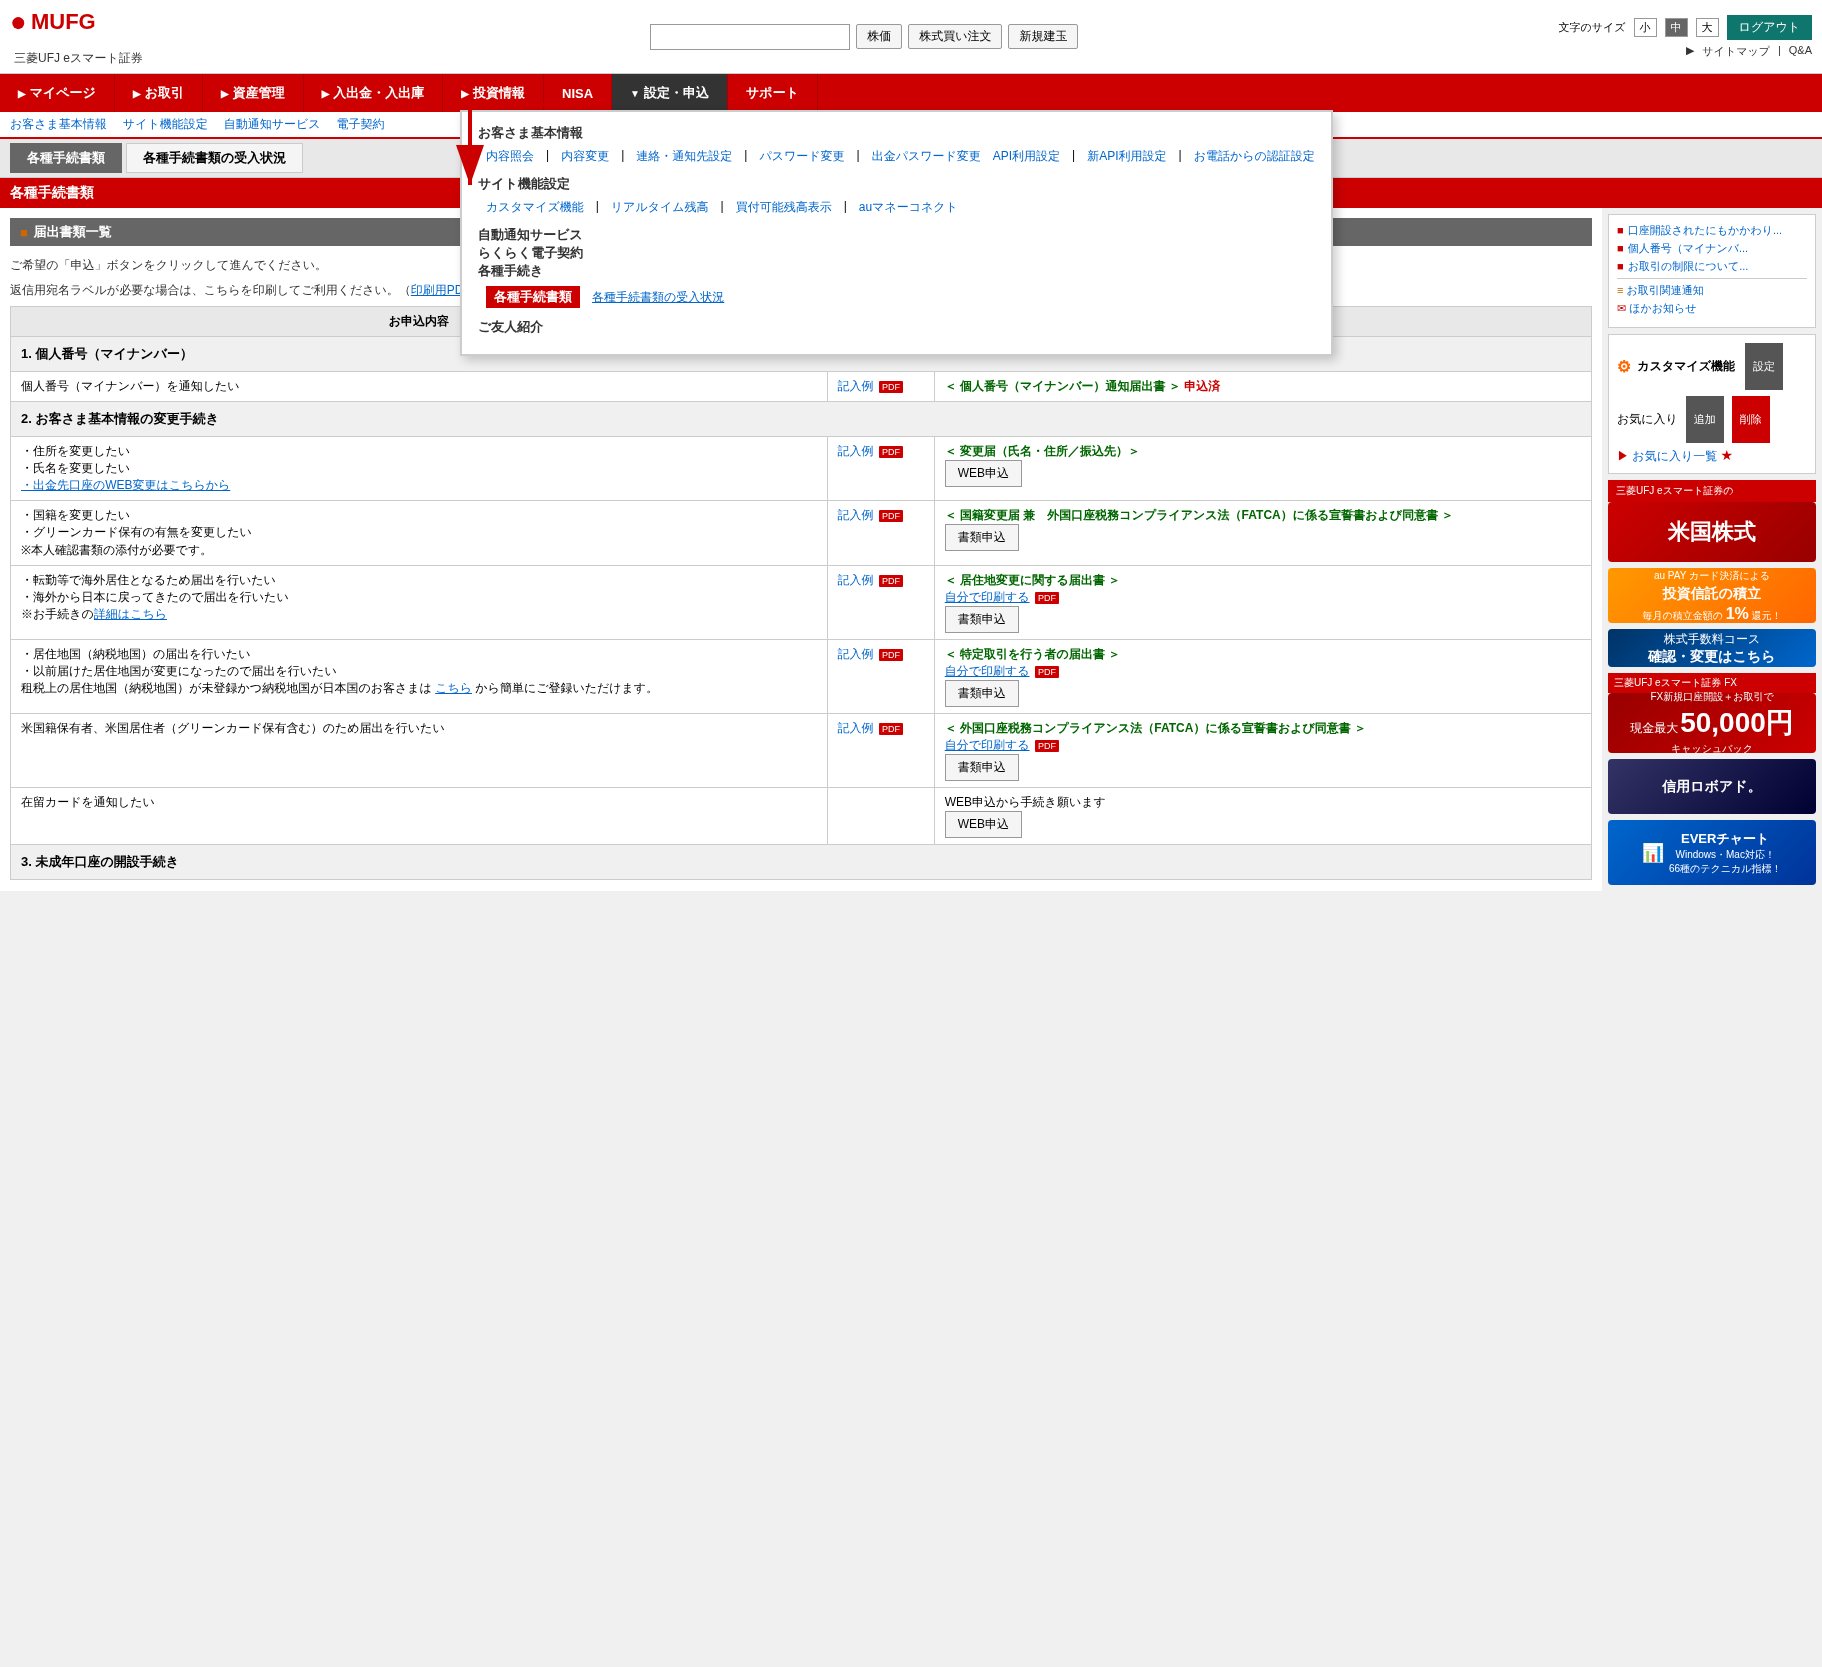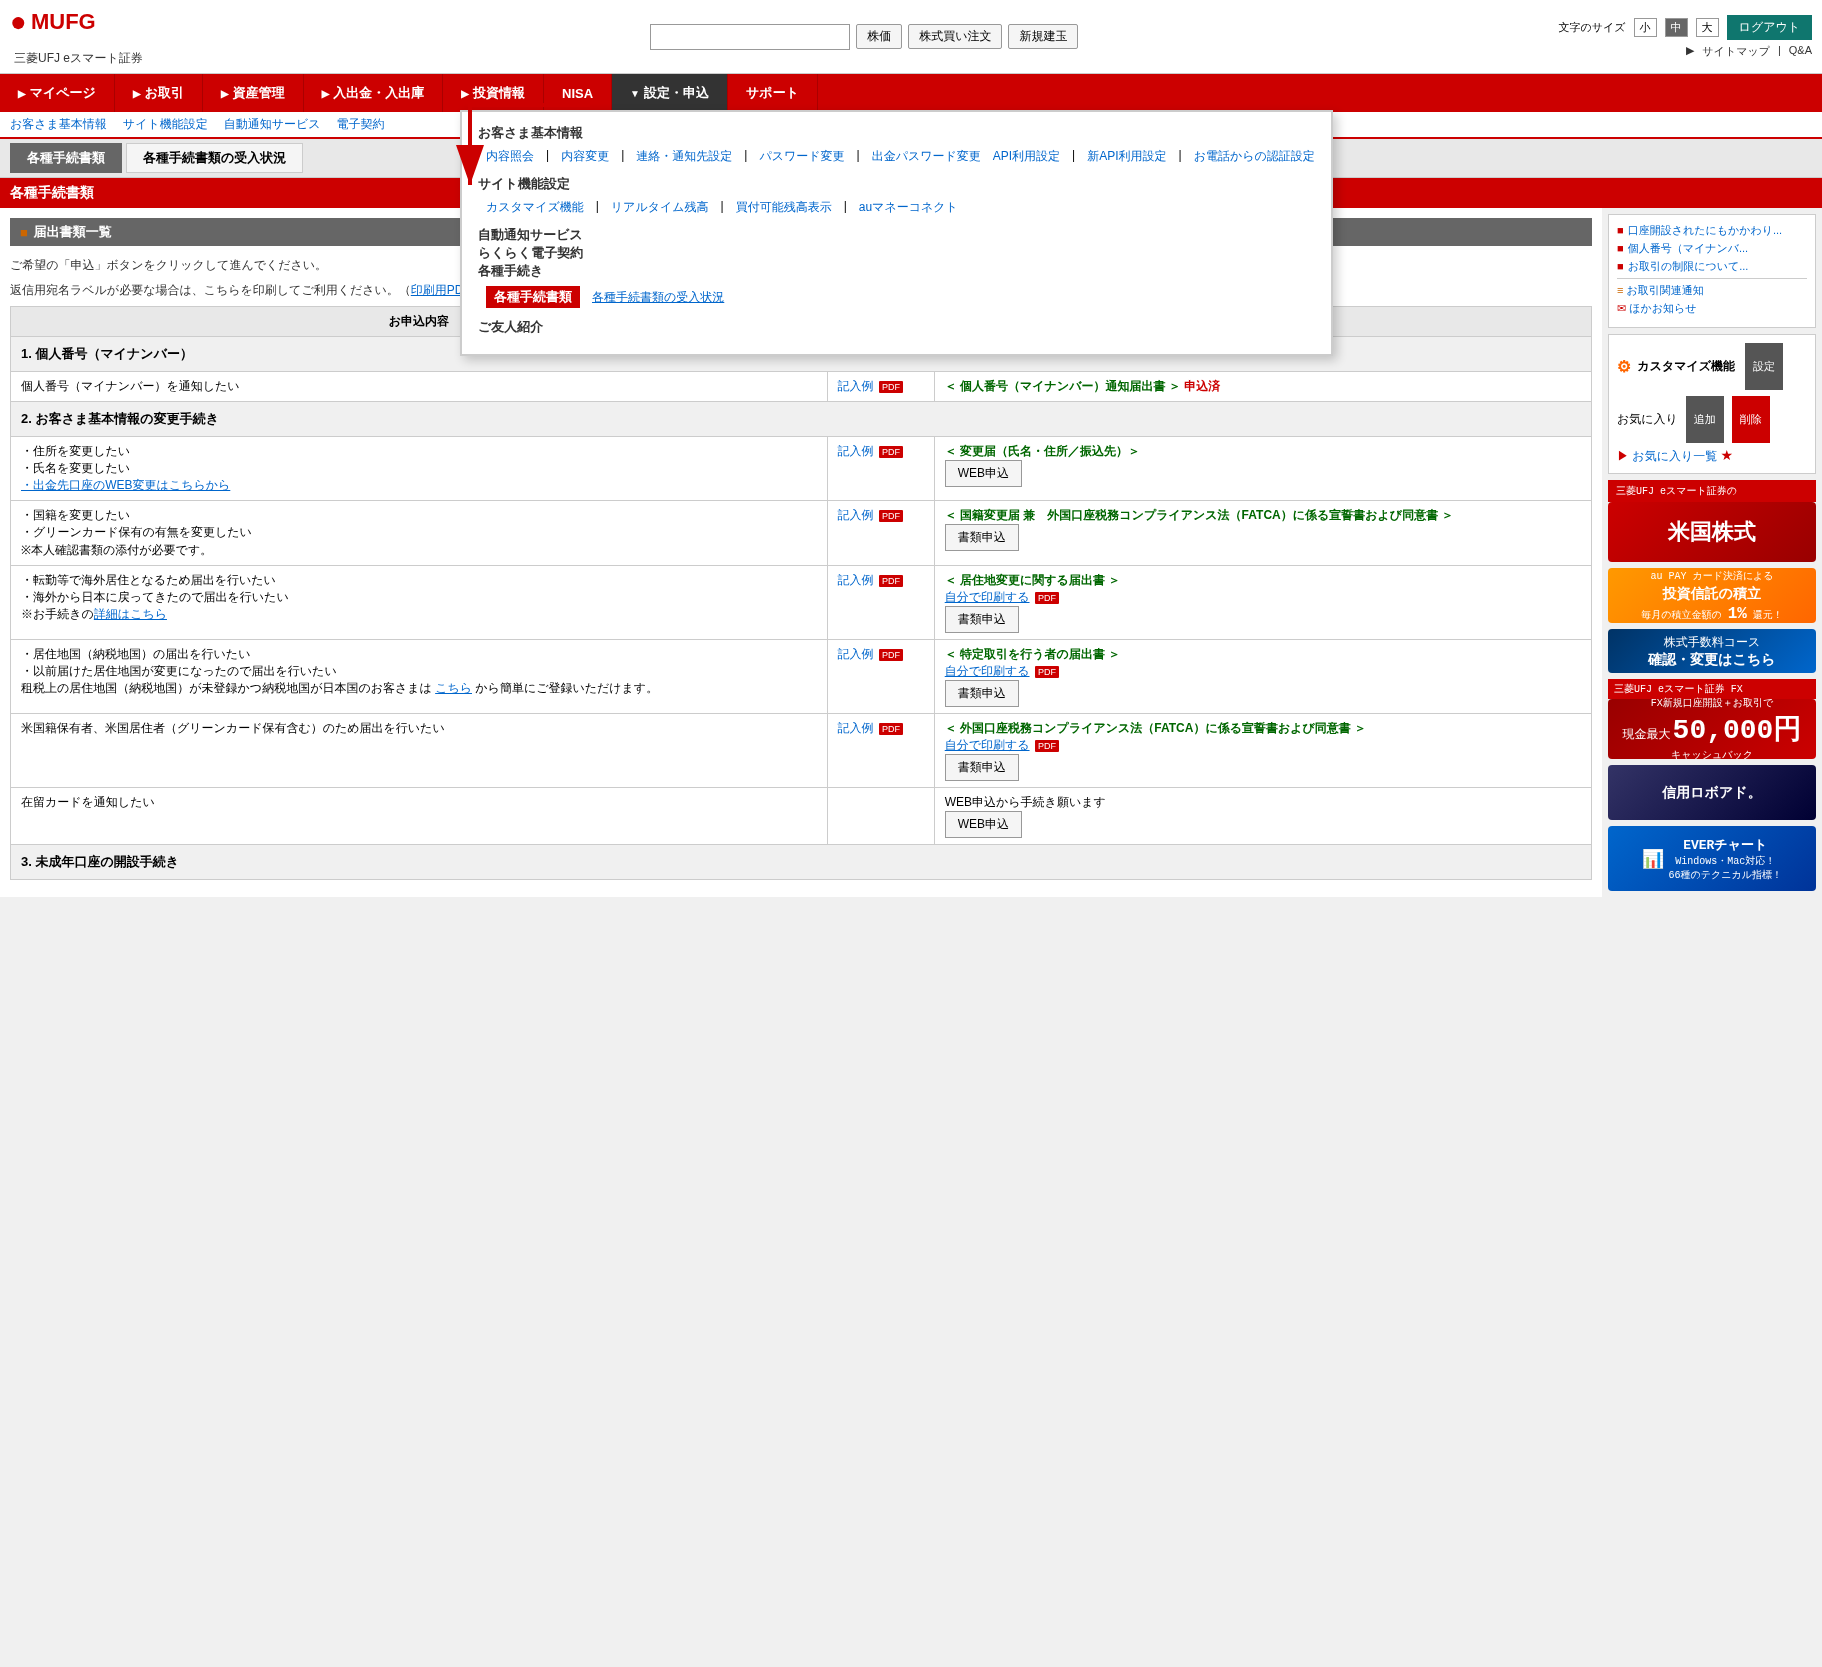--- a/index.html
+++ b/index.html
@@ -71,24 +71,24 @@
     
     .customize-panel { background: #fff; border: 1px solid #ccc; margin: 6px; padding: 8px; font-size: 12px; }
     .customize-header { display: flex; align-items: center; gap: 6px; font-weight: bold; margin-bottom: 6px; }
     .gear-icon { color: #ff6600; font-size: 16px; }
     .btn-small { background: #555; color: #fff; border: none; padding: 16px 8px; font-size: 11px; cursor: pointer; margin-left: 4px; }
     .btn-small.red { background: #cc0000; }
     .favorite-row { display: flex; align-items: center; gap: 4px; margin-top: 4px; }
     .favorite-link { color: #0066cc; text-decoration: none; font-size: 12px; }
 
     
-    .ad-banner { margin: 6px; font-family: Liberation Mono, monospace; }
+    .ad-banner { margin: 6px; }
     .ad-usa { background: linear-gradient(135deg, #cc0000, #990000); color: #fff; padding: 24px; text-align: center; font-size: 22px; font-weight: bold; border-radius: 4px; height: 60px; display: flex; align-items: center; justify-content: center; }
     .ad-fund { background: linear-gradient(135deg, #ff6600, #cc4400); color: #fff; padding: 6px; text-align: center; font-size: 11px; border-radius: 4px; height: 55px; display: flex; align-items: center; justify-content: center; }
-    .ad-stock { background: linear-gradient(135deg, #003366, #0066cc); color: #fff; padding: 0; text-align: center; font-size: 12px; border-radius: 4px; height: 44px; display: flex; flex-direction: column; align-items: center; justify-content: center; }
+    .ad-stock { background: linear-gradient(135deg, #003366, #0066cc); color: #fff; padding: 0; text-align: center; font-size: 12px; border-radius: 4px; height: 38px; display: flex; flex-direction: column; align-items: center; justify-content: center; }
     .ad-fx { background: linear-gradient(135deg, #cc0000, #ff3300); color: #fff; padding: 6px; text-align: center; font-size: 11px; border-radius: 4px; height: 60px; display: flex; flex-direction: column; align-items: center; justify-content: center; }
     .ad-fx-amount { font-size: 28px; font-weight: bold; }
     .ad-credit { background: linear-gradient(135deg, #336600, #669900); color: #fff; padding: 19px; text-align: center; font-size: 14px; font-weight: bold; border-radius: 4px; height: 55px; display: flex; align-items: center; justify-content: center; }
     .ad-ever { background: linear-gradient(135deg, #0066cc, #003399); color: #fff; padding: 6px; text-align: center; font-size: 11px; border-radius: 4px; height: 65px; display: flex; flex-direction: column; align-items: center; justify-content: center; }
 
     
     .dropdown-overlay { position: fixed; top: 100px; left: 460px; background: #fff; border: 2px solid #ccc; z-index: 100; padding: 12px 16px; min-width: 550px; box-shadow: 4px 4px 10px rgba(0,0,0,0.2); }
     .dropdown-section-title { font-weight: bold; font-size: 13px; margin-bottom: 6px; margin-top: 10px; color: #333; }
     .dropdown-section-title:first-child { margin-top: 0; }
     .dropdown-links { display: flex; flex-wrap: wrap; gap: 4px 12px; padding-left: 8px; font-size: 12px; }

